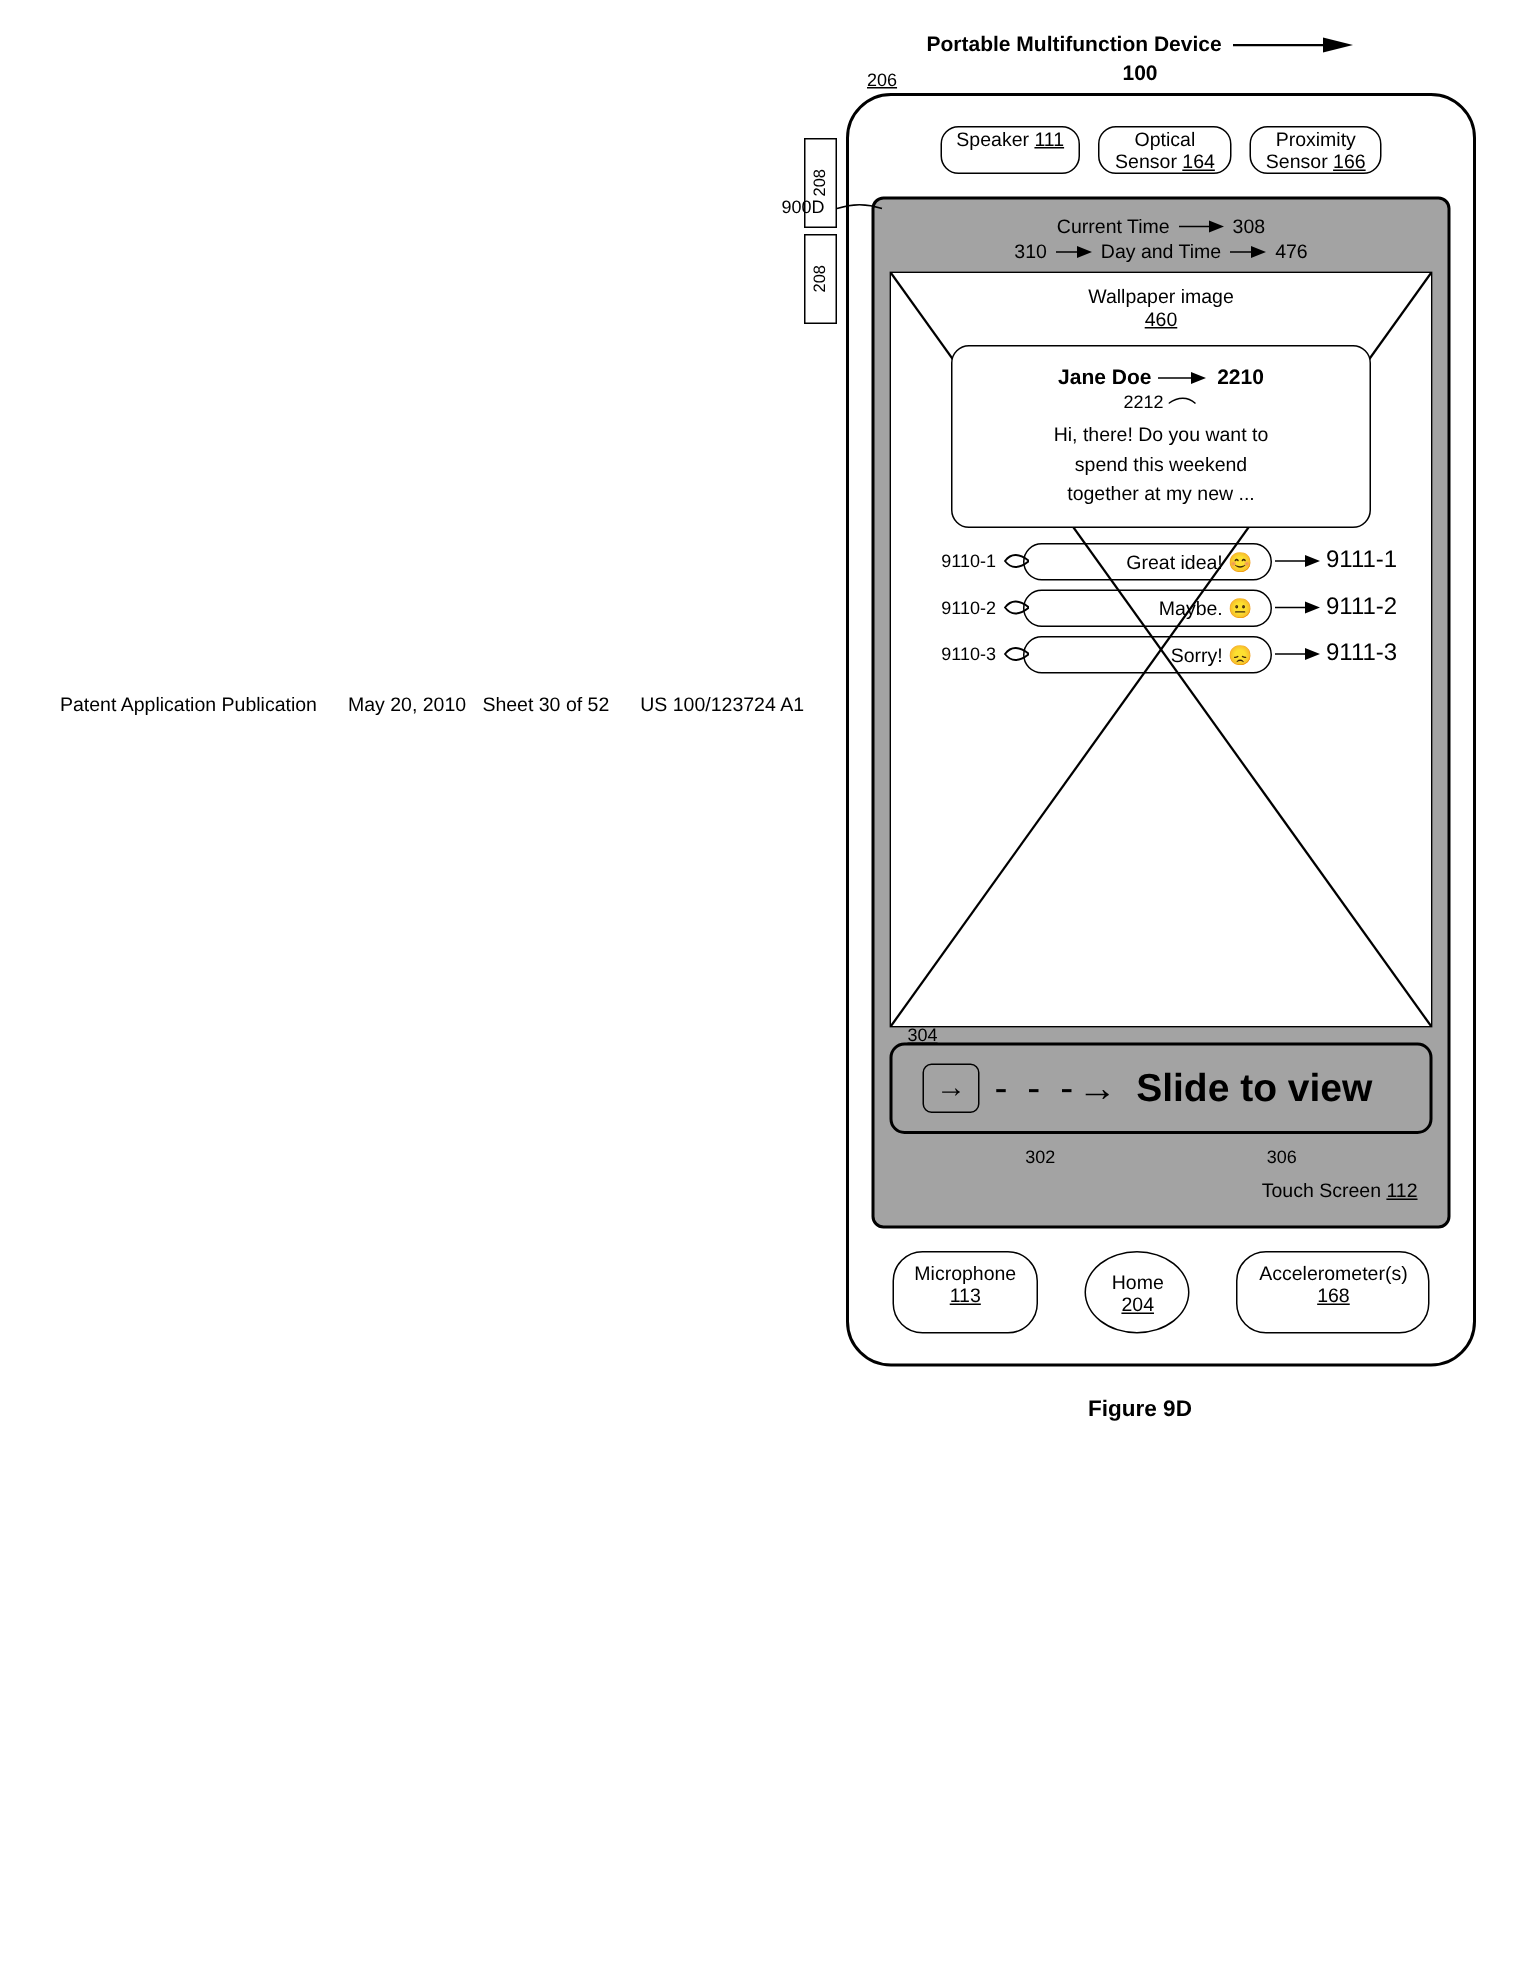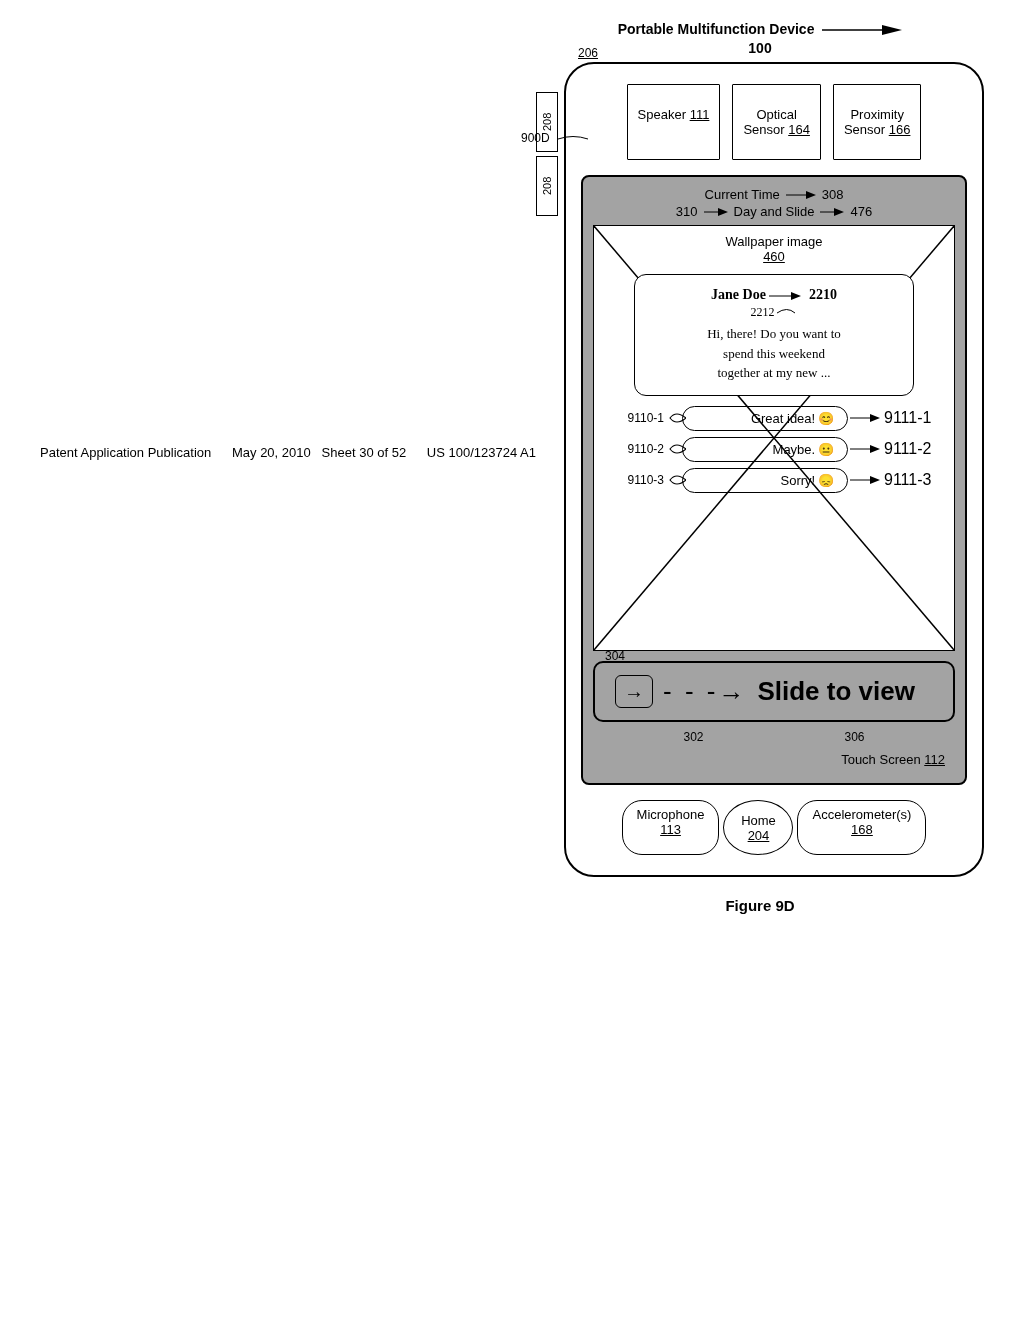--- a/index.html
+++ b/index.html
@@ -94,22 +94,22 @@
     .device-top {
       display: flex;
       justify-content: center;
       gap: 12px;
       margin-bottom: 10px;
       padding: 5px 0;
     }
 
     .sensor-box {
       border: 1.5px solid #000;
-      border-radius: 1px;
-      padding: 22px 10px;
+      border-radius: 12px;
+      padding: 0 10px;
       text-align: center;
       font-size: 13px;
       min-width: 80px;
     }
 
     .sensor-box underline, .underline {
       text-decoration: underline;
     }
 
     
@@ -125,21 +125,21 @@
     .status-bar {
       text-align: center;
       margin-bottom: 6px;
       font-size: 13px;
     }
 
     
     .wallpaper-area {
       border: 1.5px solid #000;
       position: relative;
-      height: 426px;
+      height: 504px;
       overflow: hidden;
       background: #fff;
     }
 
     .wallpaper-label {
       text-align: center;
       font-size: 13px;
       padding-top: 8px;
     }
 
@@ -151,21 +151,20 @@
     .message-bubble {
       border: 1.5px solid #000;
       border-radius: 12px;
       padding: 12px 16px;
       margin: 10px auto;
       width: 78%;
       background: #fff;
       text-align: center;
       position: relative;
       z-index: 2;
-      font-family: Liberation Serif, serif;
     }
 
     .message-sender {
       font-weight: bold;
       font-size: 14px;
       margin-bottom: 2px;
     }
 
     .message-ref {
       font-size: 12px;
@@ -248,21 +247,21 @@
       text-align: right;
       font-size: 13px;
       padding-right: 10px;
       margin-bottom: 6px;
     }
 
     
     .device-bottom {
       display: flex;
       justify-content: center;
-      gap: 4px;
+      gap: 31px;
       padding: 5px 0;
     }
 
     .bottom-btn {
       border: 1.5px solid #000;
       border-radius: 20px;
       padding: 6px 14px;
       text-align: center;
       font-size: 13px;
       min-width: 90px;
@@ -378,21 +377,21 @@
                   <polygon points="20,3 30,7 20,11" fill="#000"></polygon>
                 </svg>
               <span>308</span>
             </div>
             <div style="display:flex; align-items:center; justify-content:center; gap:6px; font-size:13px; margin-top:2px;">
               <span>310</span>
               <svg width="24" height="14">
                   <line x1="0" y1="7" x2="18" y2="7" stroke="#000" stroke-width="1"></line>
                   <polygon points="14,3 24,7 14,11" fill="#000"></polygon>
                 </svg>
-              <span>Day and Slide</span>
+              <span>Day and Time</span>
               <svg width="24" height="14">
                   <line x1="0" y1="7" x2="18" y2="7" stroke="#000" stroke-width="1"></line>
                   <polygon points="14,3 24,7 14,11" fill="#000"></polygon>
                 </svg>
               <span>476</span>
             </div>
           </div>
 
           <div class="wallpaper-area" style="position:relative;">
 

